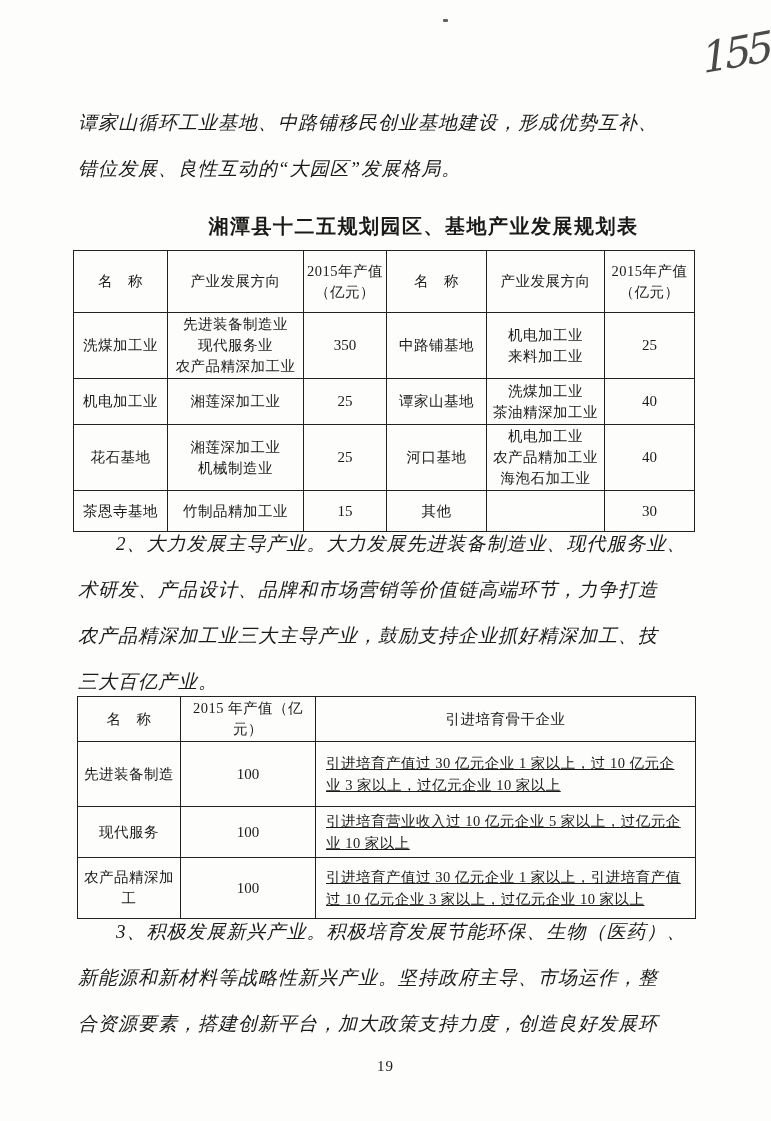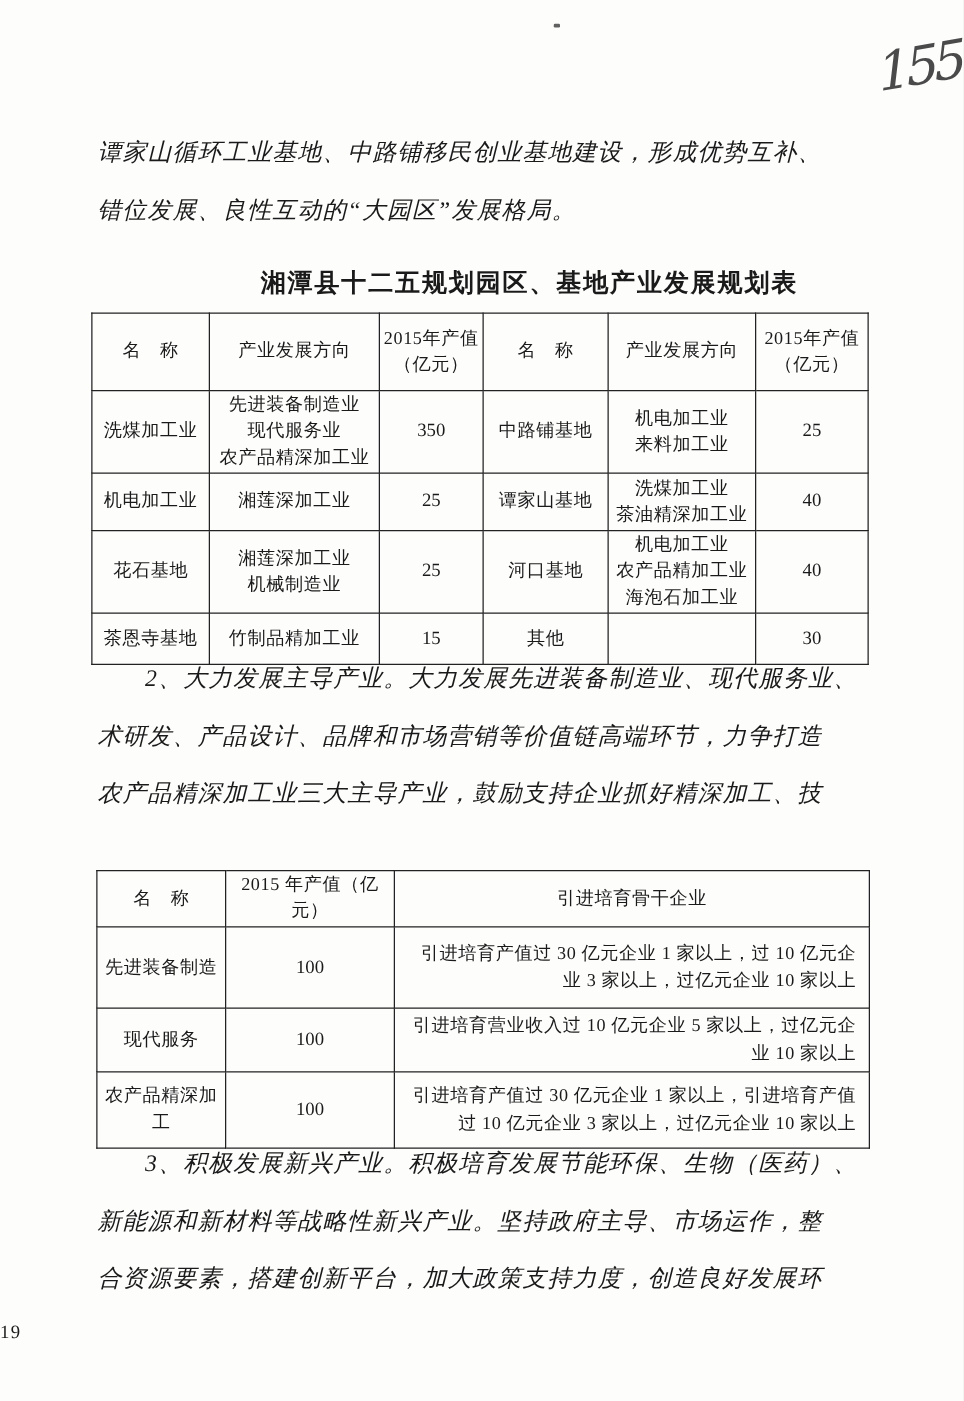--- a/index.html
+++ b/index.html
@@ -47,25 +47,25 @@
     border:1.6px solid #222;
     font-size:14.5px;font-weight:normal;
     text-align:center;vertical-align:middle;
     padding:1px 2px;
     letter-spacing:0.5px;
     line-height:21px;
     white-space:pre-line;
     overflow:hidden;
   }
   .t2 td.desc{
-    text-align:right;padding:3px 10px;line-height:22px;white-space:normal;
+    text-align:left;padding:3px 10px;line-height:22px;white-space:normal;text-decoration:underline;
   }
   .num{font-family:"Liberation Serif", serif;font-size:15px;letter-spacing:0;}
   .footer{
-    position:absolute;left:0;top:1058px;width:771px;
+    position:absolute;left:0;top:1058px;width:771px;text-align:center;
     font-size:15px;letter-spacing:1px;
   }
 </style>
 </head>
 <body>
 
 <div class="page">
 
   <div class="hw">155</div>
 
@@ -137,20 +137,21 @@
       <td></td>
       <td class="num">30</td>
     </tr>
   </tbody>
     </table>
 
   <div class="para p2 indent">
     <div class="line">2、大力发展主导产业。大力发展先进装备制造业、现代服务业、</div>
     <div class="line">术研发、产品设计、品牌和市场营销等价值链高端环节，力争打造</div>
     <div class="line">农产品精深加工业三大主导产业，鼓励支持企业抓好精深加工、技</div>
+    <div class="line">三大百亿产业。</div>
   </div>
 
   <table class="t2">
     <colgroup>
       <col style="width:103px">
         <col style="width:135px">
         <col style="width:380px">
     </colgroup>
     <tbody>
         <tr style="height:40px">

